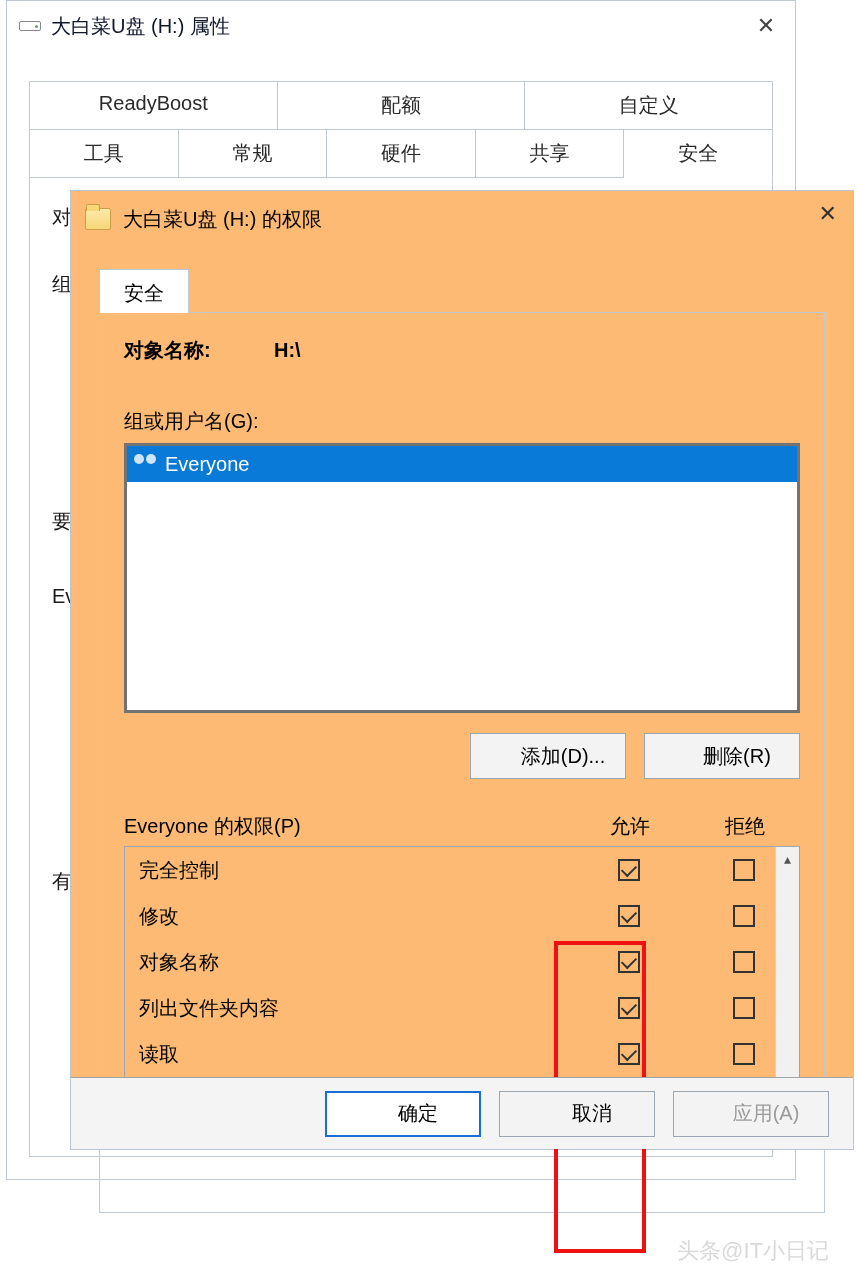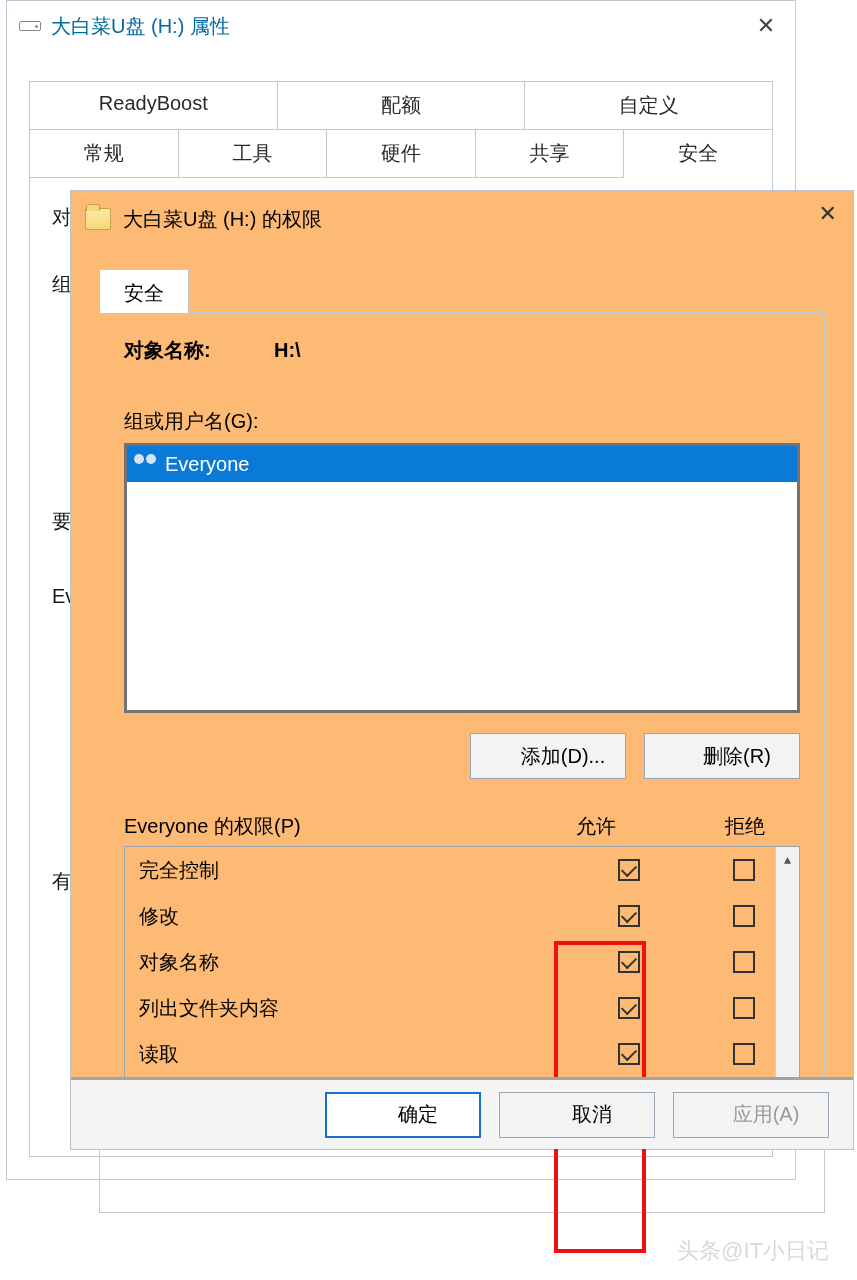--- a/index.html
+++ b/index.html
@@ -3,21 +3,21 @@
 <meta charset="utf-8">
 <style>
   * { box-sizing: border-box; font-family: "Microsoft YaHei", "Segoe UI", sans-serif; }
   body { margin: 0; background: #fff; width: 857px; height: 1280px; position: relative; overflow: hidden; font-size: 20px; color: #000; }
 
   
   .win-back { position: absolute; left: 6px; top: 0; width: 790px; height: 1180px; border: 1px solid #bfc9d4; background: #fff; }
   .titlebar { height: 50px; display: flex; align-items: center; padding: 0 12px; position: relative; }
   .titlebar .drive-ico { width: 22px; height: 10px; border: 1px solid #888; border-radius: 2px; margin-right: 10px; position: relative; }
   .titlebar .drive-ico::after { content:""; position:absolute; right:2px; top:3px; width:3px; height:3px; background:#6a6; border-radius:50%; }
-  .titlebar .title-text { color: #0369a1; }
+  .titlebar .title-text { color: #0f172a; }
   .titlebar .close { position: absolute; right: 12px; top: 8px; width: 34px; height: 34px; display:flex; align-items:center; justify-content:center; color:#444; }
   .x-glyph { font-size: 22px; line-height: 1; }
 
   .tabhost { margin: 30px 22px 0 22px; }
   .tabs-row { display: flex; }
   .tab { flex: 1; border: 1px solid #bfc9d4; border-bottom: none; text-align: center; padding: 10px 0; background: #fff; color: #2a2a2a; position: relative; }
   .tab + .tab { border-left: none; }
   .tab.active { background: #fff; border-bottom: 1px solid #fff; z-index: 2; }
   .tab-body { border: 1px solid #bfc9d4; margin-top: -1px; height: 980px; padding: 20px; position: relative; }
   .tab-body .stub { color:#1a1a1a; margin: 6px 0 26px 2px; }
@@ -46,39 +46,39 @@
   .users-ico::before, .users-ico::after { content:""; position:absolute; width:10px; height:10px; border-radius:50%; background:#3a78b5; }
   .users-ico::before { left:1px; top:0; }
   .users-ico::after { right:1px; top:0; }
   .list-item.selected .users-ico::before, .list-item.selected .users-ico::after { background:#cfe6f8; }
 
   .btn-row { display:flex; justify-content:flex-end; gap: 18px; margin-top: 20px; }
   .wbtn { min-width: 156px; height: 46px; border: 1px solid #9aa6b3; background:#f3f3f3; display:flex; align-items:center; justify-content:center;padding-left:30px; }
   .wbtn.primary { border: 2px solid #1a6fd6; background:#fff; }
   .wbtn.disabled { color:#9a9a9a; }
 
-  .perm-header { display:flex; align-items:flex-end; margin-top: 34px; gap: 34px; }
+  .perm-header { display:flex; align-items:flex-end; margin-top: 34px; }
   .perm-header .ph-left { flex:1; }
   .perm-header .ph-col { width: 120px; text-align:center; }
   .perm-header .ph-col.allow { position:relative; }
 
   .perm-box { border: 1px solid #9aa6b3; margin-top: 6px; height: 246px; position:relative; overflow:hidden; }
   .perm-row { display:flex; align-items:center; height: 46px; padding-left: 14px; }
   .perm-row .pname { flex:1; }
   .perm-row .pc { width: 120px; display:flex; justify-content:center; }
   .perm-row .pc.deny { width: 110px; }
   .checkbox { width: 22px; height: 22px; border: 2px solid #333; display:flex; align-items:center; justify-content:center; }
   .checkbox.checked::after { content:""; width:12px; height:7px; border-left:2px solid #333; border-bottom:2px solid #333; transform: rotate(-45deg) translate(1px,-1px); }
 
   .vscroll { position:absolute; right:0; top:0; bottom:0; width:24px; border-left:1px solid #ccd3da; background:#f1f1f1; display:flex; flex-direction:column; justify-content:space-between; align-items:center; }
   .vscroll .arr { width:100%; height:24px; display:flex; align-items:center; justify-content:center; color:#555; font-size:14px; }
 
   .highlight-allow { position:absolute; border: 4px solid #e11; pointer-events:none; }
 
-  .bottom-btns { position:absolute; left:0; right:0; bottom:0; height:72px; border-top:3px solid #a3a3a3; display:flex; align-items:center; justify-content:flex-end; gap:18px; padding-right: 24px; background:#f4f4f4; }
+  .bottom-btns { position:absolute; left:0; right:0; bottom:0; height:72px; border-top:1px solid #a3a3a3; display:flex; align-items:center; justify-content:flex-end; gap:18px; padding-right: 24px; background:#f4f4f4; }
 
   .watermark { position:absolute; right: 28px; bottom: 14px; color:#d9d9d9; font-size:22px; pointer-events:none; }
 </style>
 </head>
 <body>
 
 <div class="win-back">
   <div class="titlebar">
     <span class="drive-ico"></span>
     <span class="title-text">大白菜U盘 (H:) 属性</span>
@@ -86,22 +86,22 @@
         <span class="x-glyph">✕</span>
       </span>
   </div>
   <div class="tabhost">
     <div class="tabs-row">
       <div class="tab"><span>ReadyBoost</span></div>
       <div class="tab"><span>配额</span></div>
       <div class="tab"><span>自定义</span></div>
     </div>
     <div class="tabs-row">
+      <div class="tab"><span>工具</span></div>
       <div class="tab"><span>常规</span></div>
-      <div class="tab"><span>工具</span></div>
       <div class="tab"><span>硬件</span></div>
       <div class="tab"><span>共享</span></div>
       <div class="tab active"><span>安全</span></div>
     </div>
     <div class="tab-body">
       <div class="stub">对</div>
       <div class="stub" style="margin-top:40px">组</div>
       <div class="stub" style="margin-top:210px">要</div>
       <div class="stub" style="margin-top:50px">Ev</div>
       <div class="stub" style="margin-top:260px">有</div>

